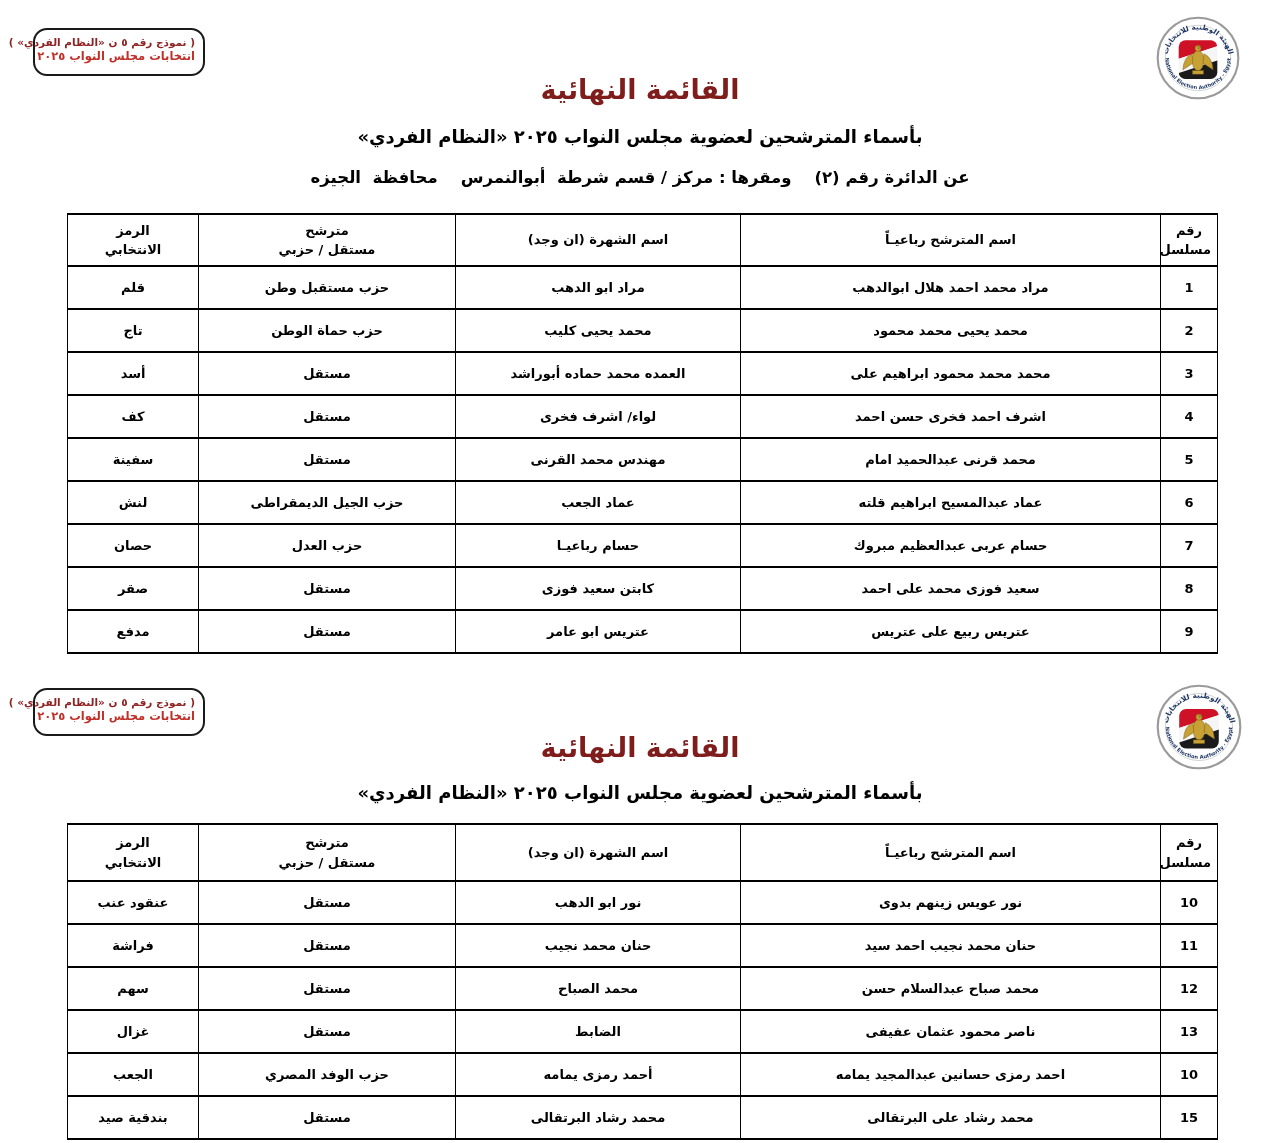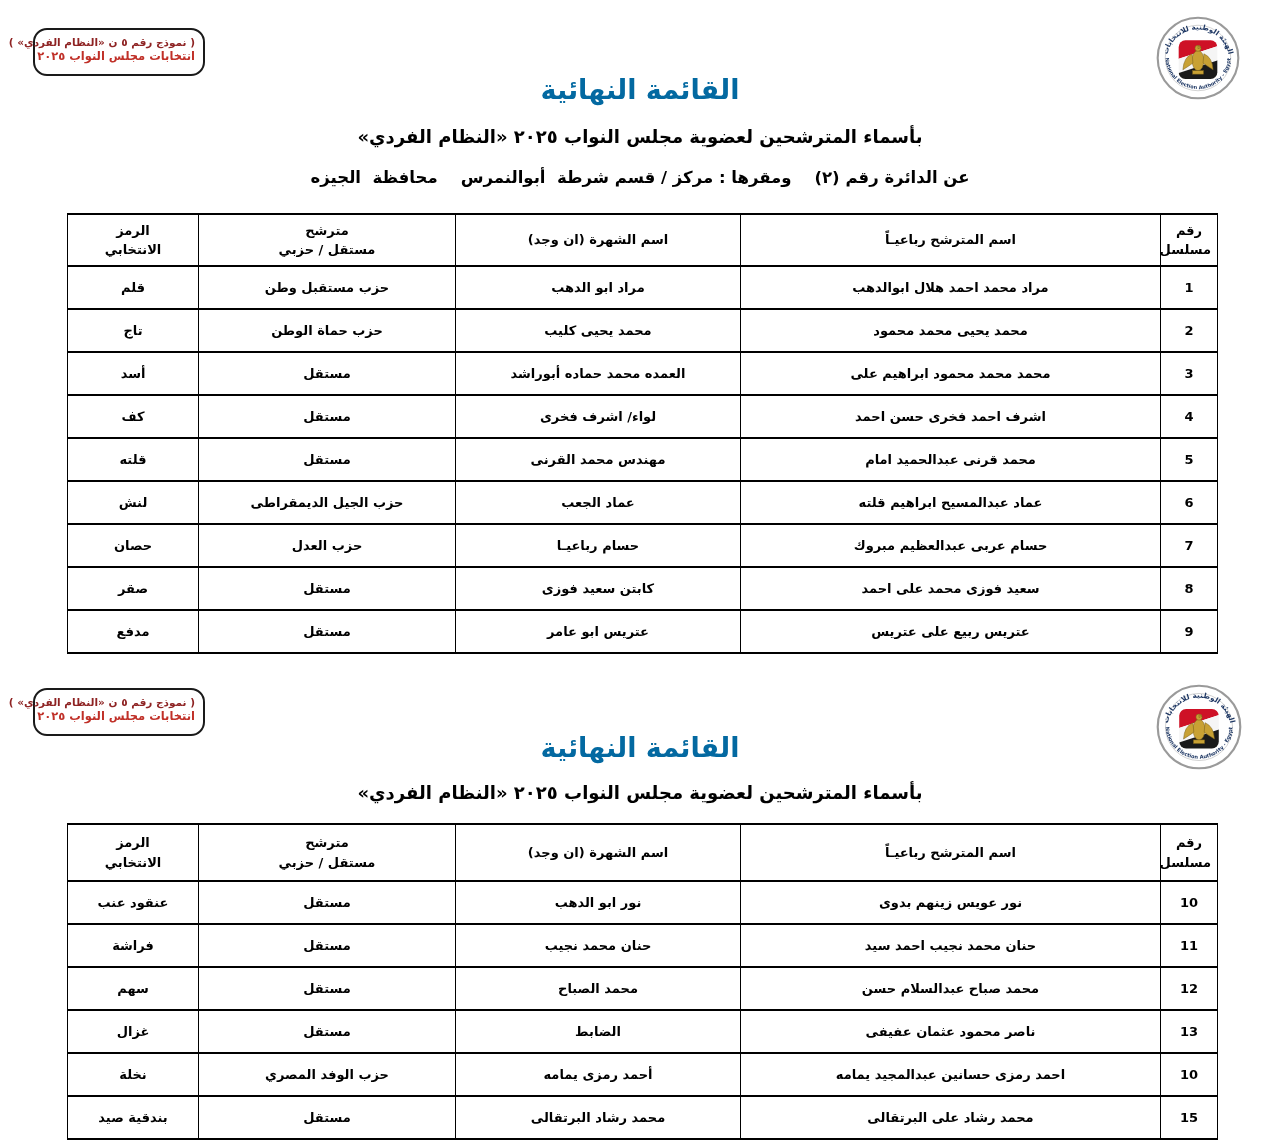--- a/index.html
+++ b/index.html
@@ -16,21 +16,21 @@
   }
   .seal-line1{ font-size:10.5px; font-weight:bold; color:#8E2323; line-height:1.35; white-space:nowrap; }
   .seal-line2{ font-size:11.5px; font-weight:bold; color:#C03028; line-height:1.35; white-space:nowrap; }
 
   
   .nea-logo{ position:absolute; }
   .nea-logo svg{ display:block; }
 
   .doc-title{
     position:absolute; width:100%; text-align:center; direction:rtl;
-    font-size:27px; font-weight:bold; color:#0369a1; letter-spacing:0;
+    font-size:27px; font-weight:bold; color:#7f1d1d; letter-spacing:0;
   }
   .doc-subtitle{
     position:absolute; width:100%; text-align:center; direction:rtl;
     font-size:18px; font-weight:bold; color:#000;
   }
   .doc-district{
     position:absolute; width:100%; text-align:center; direction:rtl;
     font-size:16.5px; font-weight:bold; color:#000; white-space:pre;
   }
 
@@ -149,21 +149,21 @@
           <td>اشرف احمد فخرى حسن احمد</td>
           <td>لواء/ اشرف فخرى</td>
           <td>مستقل</td>
           <td>كف</td>
         </tr>
         <tr>
           <td class="c-num">5</td>
           <td>محمد قرنى عبدالحميد امام</td>
           <td>مهندس محمد القرنى</td>
           <td>مستقل</td>
-          <td>قلته</td>
+          <td>سفينة</td>
         </tr>
         <tr>
           <td class="c-num">6</td>
           <td>عماد عبدالمسيح ابراهيم قلته</td>
           <td>عماد الجعب</td>
           <td>حزب الجيل الديمقراطى</td>
           <td>لنش</td>
         </tr>
         <tr>
           <td class="c-num">7</td>
@@ -285,21 +285,21 @@
           <td>ناصر محمود عثمان عفيفى</td>
           <td>الضابط</td>
           <td>مستقل</td>
           <td>غزال</td>
         </tr>
         <tr>
           <td class="c-num">10</td>
           <td>احمد رمزى حسانين عبدالمجيد يمامه</td>
           <td>أحمد رمزى يمامه</td>
           <td>حزب الوفد المصري</td>
-          <td>نخلة</td>
+          <td>الجعب</td>
         </tr>
         <tr>
           <td class="c-num">15</td>
           <td>محمد رشاد على البرتقالى</td>
           <td>محمد رشاد البرتقالى</td>
           <td>مستقل</td>
           <td>بندقية صيد</td>
         </tr>
       </tbody>
   </table>

